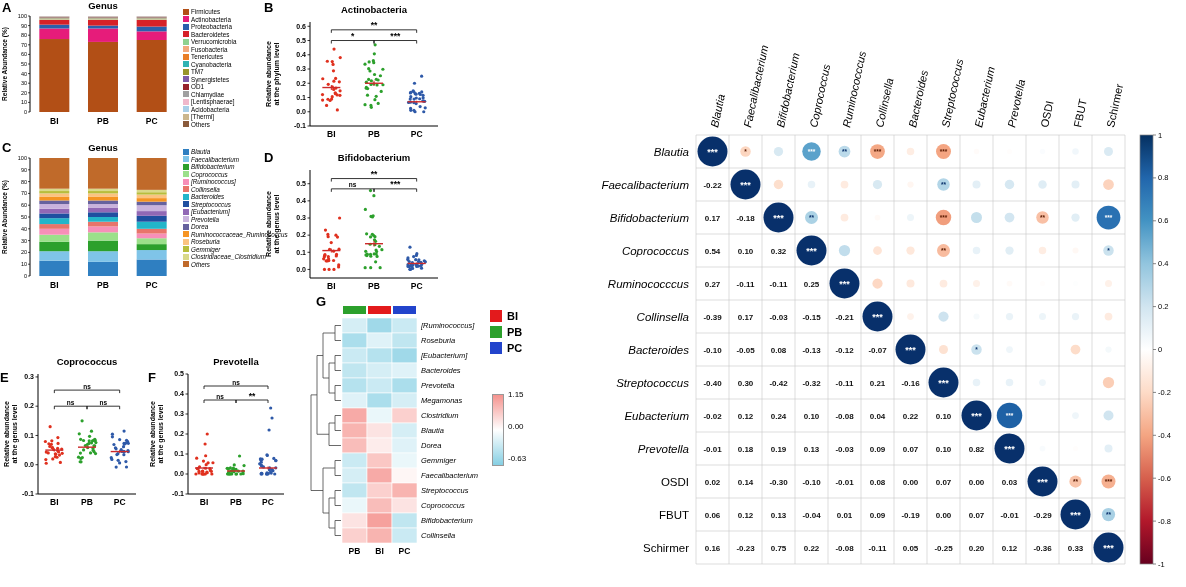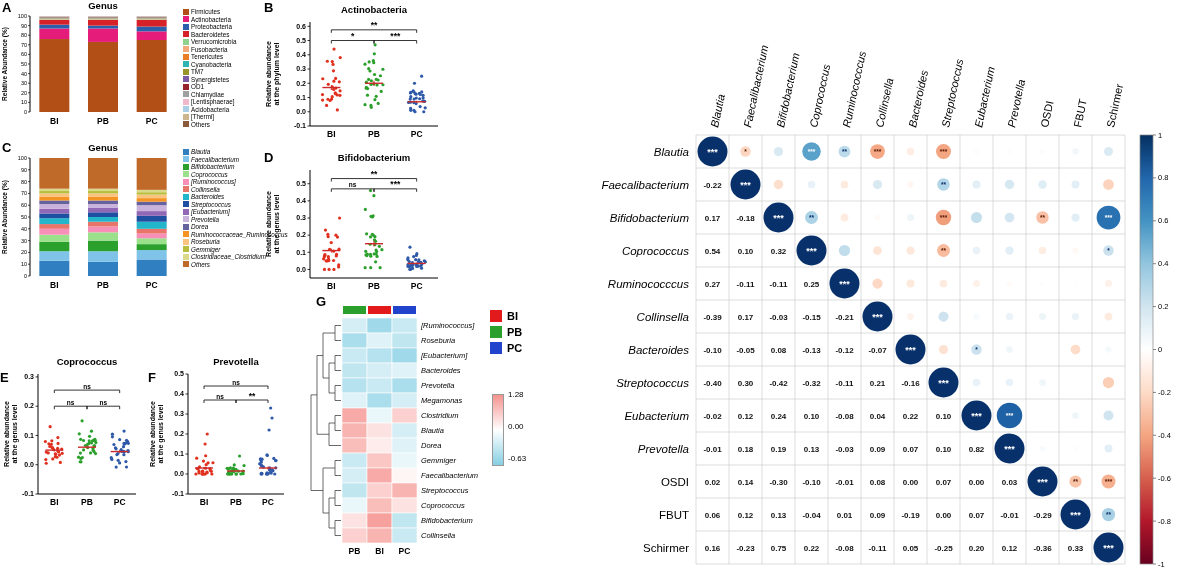--- a/index.html
+++ b/index.html
@@ -957,21 +957,21 @@
           <span class="g-swatch" style="background: rgb(44, 160, 44);"></span>
           <span class="g-glabel">PB</span>
         </div>
         <div class="g-group">
           <span class="g-swatch" style="background: rgb(34, 68, 204);"></span>
           <span class="g-glabel">PC</span>
         </div>
       </div>
     <div class="g-scale" id="gScale" style="left: 192px; top: 100px; background: linear-gradient(rgb(245, 147, 142), rgb(255, 255, 255), rgb(134, 207, 227));"></div>
     <div class="g-scale-labels" id="gScaleLabels" style="left:208px;top:96px;height:80px;width:30px;">
-        <div style="top: 0px;">1.28</div>
+        <div style="top: 0px;">1.15</div>
         <div style="top: 32px;">0.00</div>
         <div style="top: 64px;">-0.63</div>
       </div>
   </div>
 
   <div class="panel" style="left:556px;top:0;width:630px;height:587px;">
     <svg id="svgR" width="630" height="587">
         <line x1="140" y1="135" x2="569" y2="135" stroke="#c8c8c8" stroke-width="0.6"></line>
         <line x1="140" y1="135" x2="140" y2="564" stroke="#c8c8c8" stroke-width="0.6"></line>
         <line x1="140" y1="168" x2="569" y2="168" stroke="#c8c8c8" stroke-width="0.6"></line>

